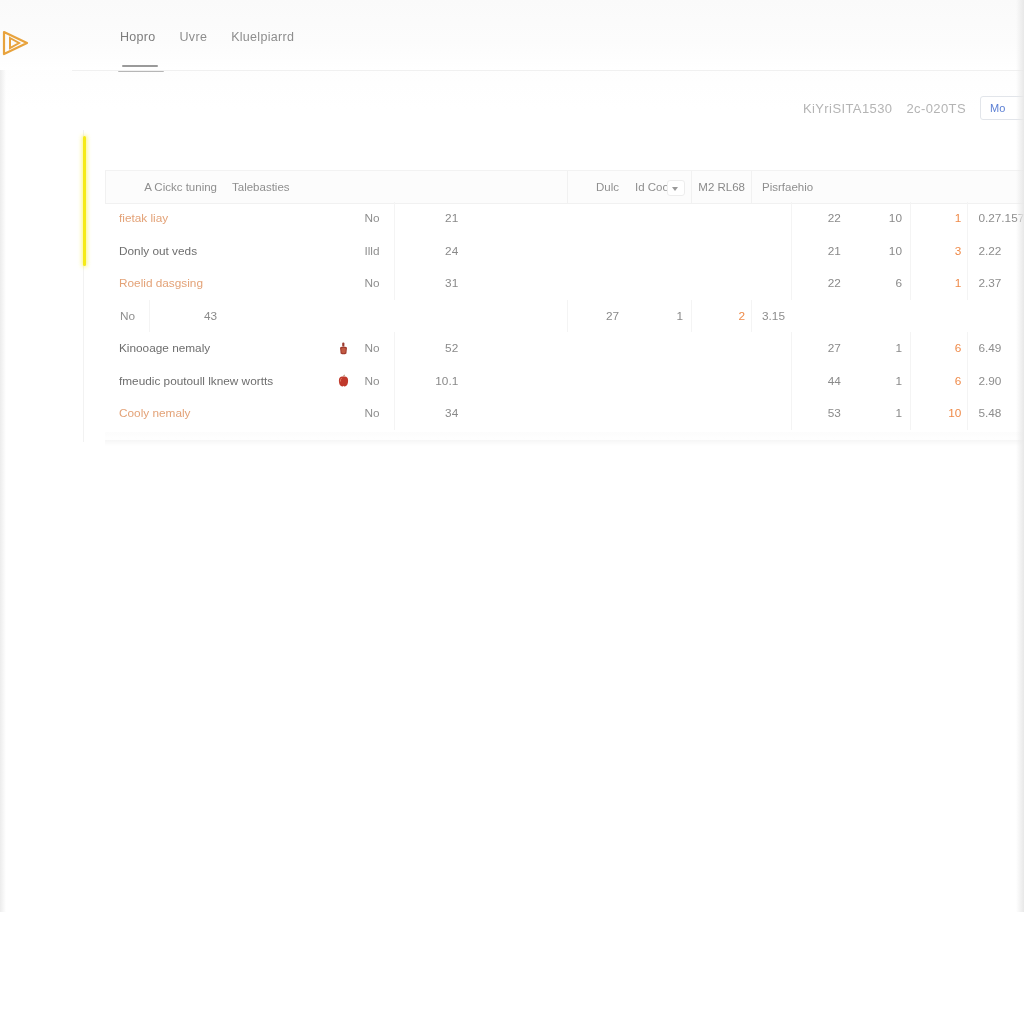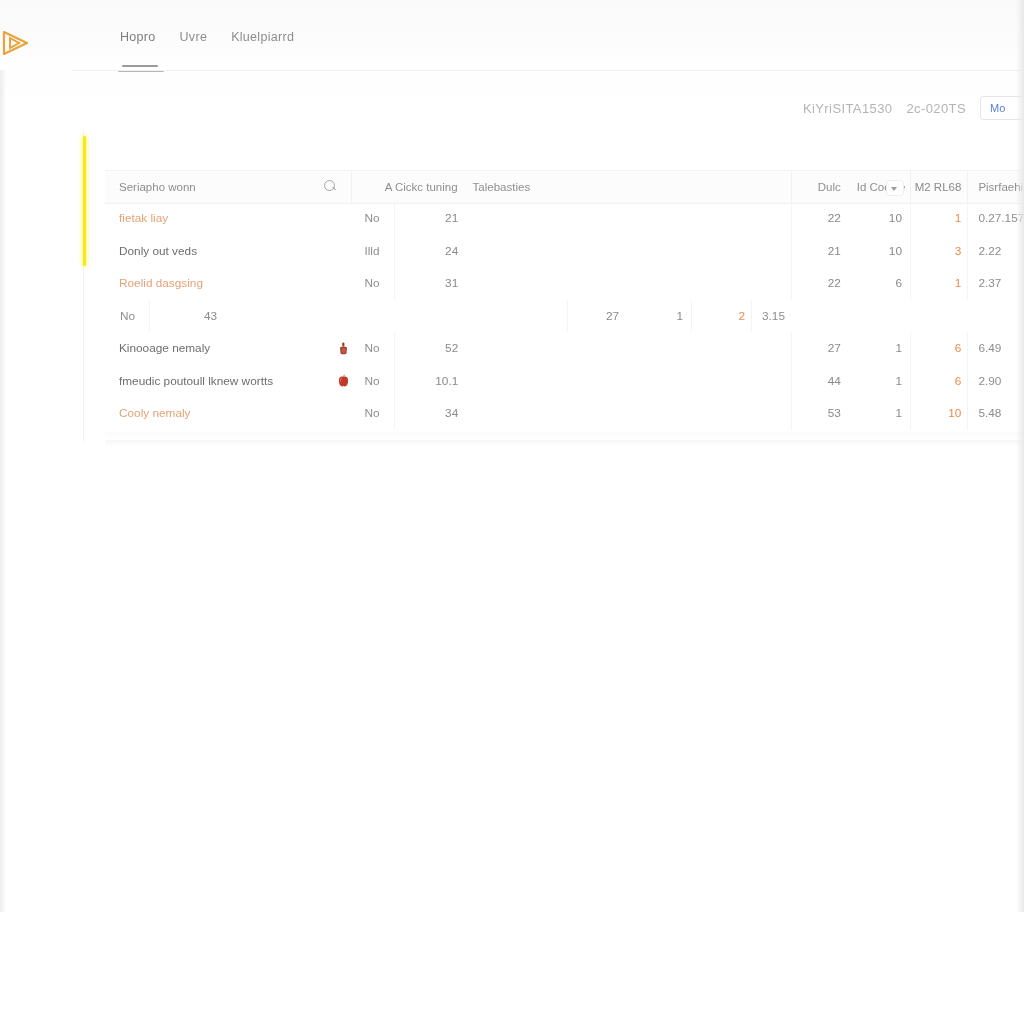--- a/index.html
+++ b/index.html
@@ -349,24 +349,20 @@
     <span class="meta-text">KiYriSITA1530</span>
     <span class="meta-text">2c-020TS</span>
     <div class="meta-button">Mo</div>
   </div>
 
   <div class="card"></div>
   <div class="accent-bar"></div>
 
 
   <div class="thead">
-    <div class="th th-search">
-      <span>Seriapho wonn</span>
-      <span class="search-glyph"></span>
-    </div>
     <div class="th th-c1 sep">A Cickc tuning</div>
     <div class="th th-c2">Talebasties</div>
     <div class="th th-c3 sep">Dulc</div>
     <div class="th th-c4">
       <span>Id Cooice</span>
       <span class="th-c4-caret"></span>
     </div>
     <div class="th th-c5 sep">M2 RL68</div>
     <div class="th th-c6 sep">Pisrfaehio</div>
   </div>

